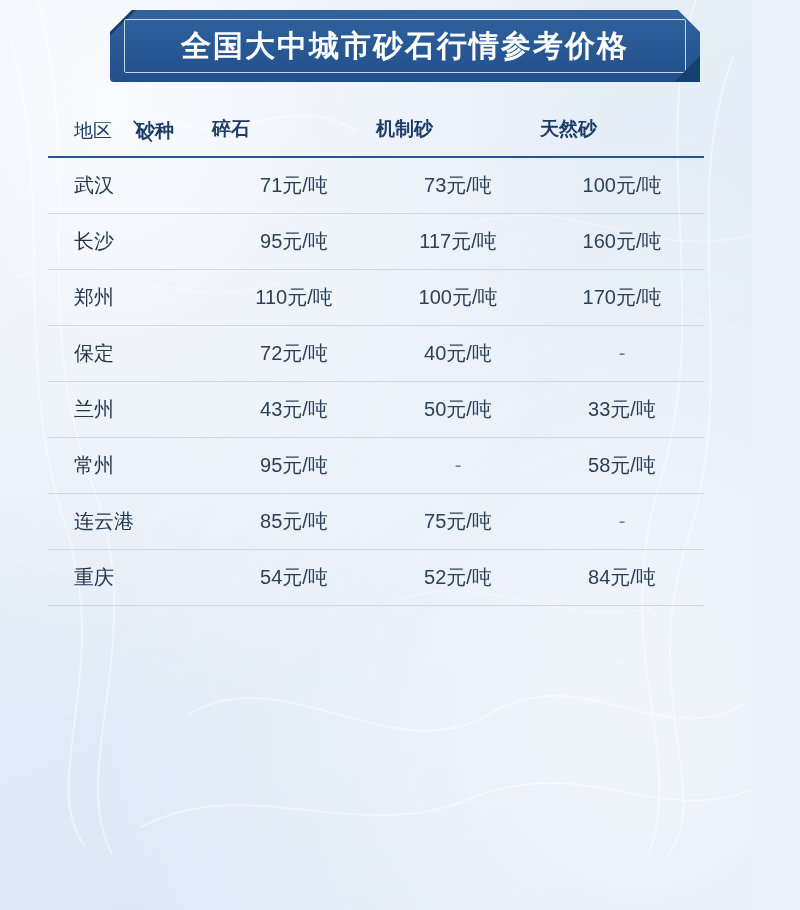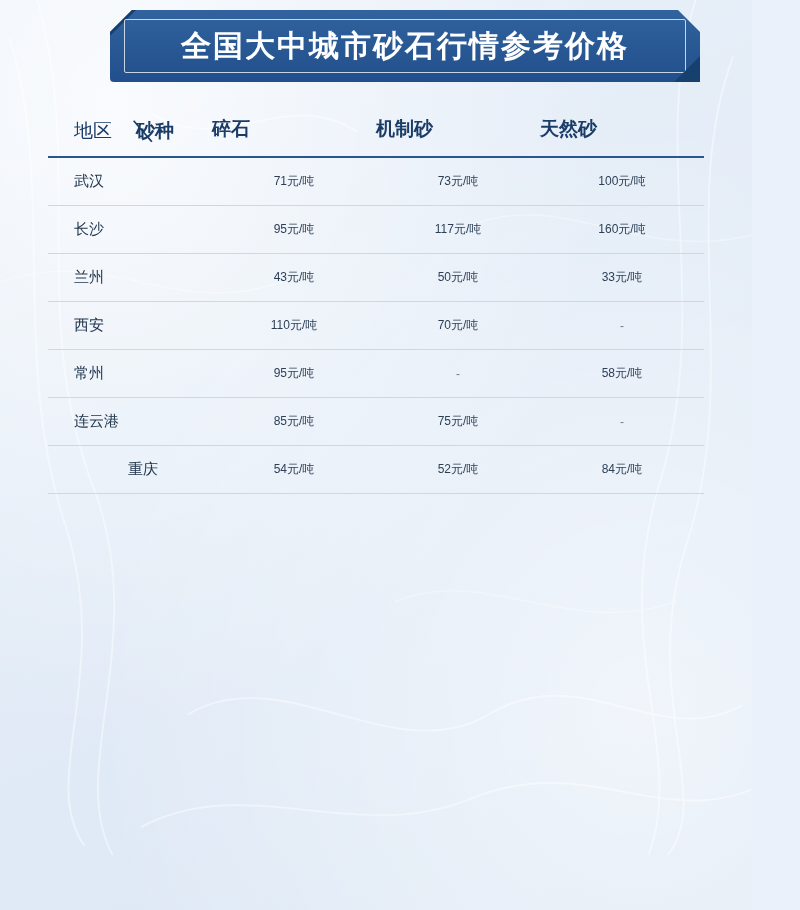--- a/index.html
+++ b/index.html
@@ -134,34 +134,33 @@
   .corner-slash {
     position: absolute;
     left: 56px;
     top: -4px;
     font-size: 26px;
     color: #1a3c67;
     font-weight: normal;
   }
   tbody td {
     padding: 14px 0;
-    font-size: 12px;
+    font-size: 20px;
     color: #2c3f56;
     text-align: center;
     border-bottom: 1px solid #c9d9ec;
   }
   tbody td.city {
     text-align: left;
     padding-left: 26px;
-    font-size: 15px;
+    font-size: 20px;
     color: #22364d;
   }
   tbody tr:last-child td {
     border-bottom: 1px solid #c9d9ec;
-    text-align: center;
   }
   .dash {
     color: #6b7f96;
   }
 </style>
 </head>
 <body>
 
 <div class="page">
 
@@ -219,32 +218,38 @@
           <td>73元/吨</td>
           <td>100元/吨</td>
         </tr>
         <tr>
           <td class="city">长沙</td>
           <td>95元/吨</td>
           <td>117元/吨</td>
           <td>160元/吨</td>
         </tr>
         <tr>
+          <td class="city">郑州</td>
+          <td>110元/吨</td>
+          <td>100元/吨</td>
+          <td>170元/吨</td>
+        </tr>
+        <tr>
+          <td class="city">保定</td>
+          <td>72元/吨</td>
+          <td>40元/吨</td>
+          <td class="dash">-</td>
+        </tr>
+        <tr>
           <td class="city">兰州</td>
           <td>43元/吨</td>
           <td>50元/吨</td>
           <td>33元/吨</td>
         </tr>
         <tr>
-          <td class="city">西安</td>
-          <td>110元/吨</td>
-          <td>70元/吨</td>
-          <td class="dash">-</td>
-        </tr>
-        <tr>
           <td class="city">常州</td>
           <td>95元/吨</td>
           <td class="dash">-</td>
           <td>58元/吨</td>
         </tr>
         <tr>
           <td class="city">连云港</td>
           <td>85元/吨</td>
           <td>75元/吨</td>
           <td class="dash">-</td>

